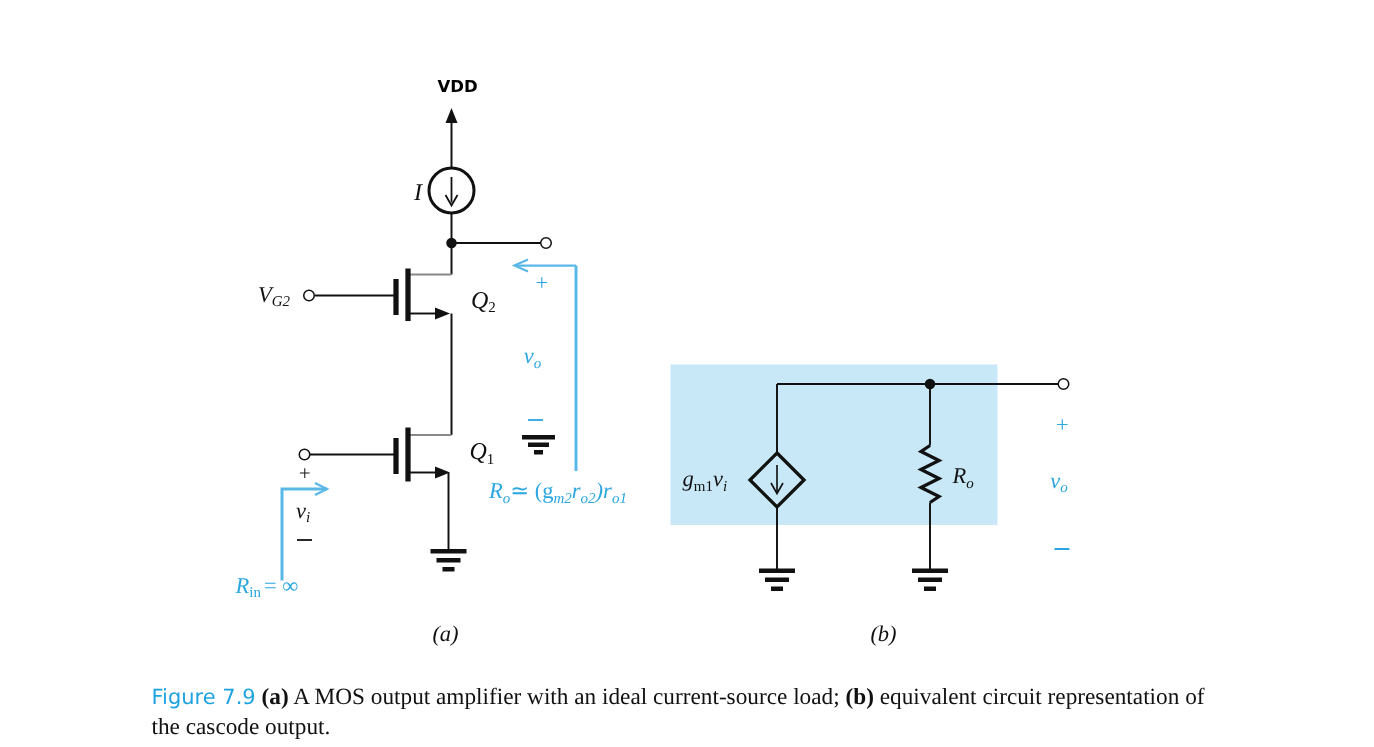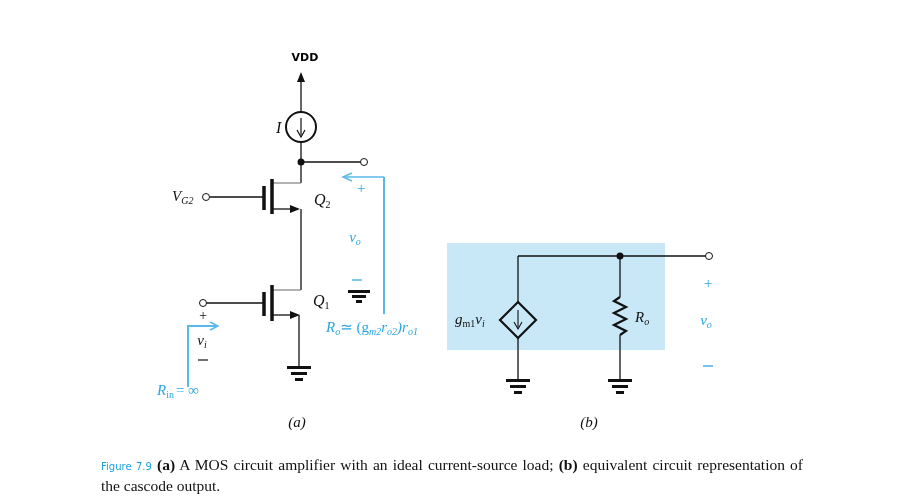--- a/index.html
+++ b/index.html
@@ -6,21 +6,21 @@
   body { width: 916px; height: 498px; position: relative; overflow: hidden; }
   #fig { position: absolute; left: 0; top: 0; }
   .lbl { font-family: "Liberation Serif", serif; font-style: italic; fill: #111; }
   .blue { fill: #2aa6e0; }
   .sans { font-family: "DejaVu Sans", sans-serif; }
   .caption {
     position: absolute; left: 101px; top: 455px; width: 702px;
     font-family: "Liberation Serif", serif; font-size: 15.5px; line-height: 19px;
     color: #111; text-align: justify; text-align-last: left;
   }
-  .fignum { font-family: "DejaVu Sans", sans-serif; color: #1fa3e0; font-size: 10px; }
+  .fignum { font-family: "DejaVu Sans", sans-serif; color: #1fa3e0; font-size: 14px; }
   .figb { font-weight: bold; }
 </style>
 </head>
 <body>
 
 <svg id="fig" width="916" height="450" viewBox="0 0 916 450">
   <defs>
     <marker id="arrBlk" markerWidth="8" markerHeight="8" refX="4" refY="4" orient="auto">
       <path d="M0,0 L8,4 L0,8 Z" fill="#111"></path>
     </marker>
@@ -125,14 +125,14 @@
     <text class="lbl blue" x="708" y="288" font-size="15" font-style="normal" text-anchor="middle">+</text>
     <text class="lbl blue" x="706" y="325" font-size="15" text-anchor="middle"><tspan>v</tspan><tspan font-size="10" dy="3">o</tspan></text>
     <line x1="703" y1="366" x2="713" y2="366" stroke="#2aa6e0" stroke-width="1.3"></line>
 
     <text class="lbl" x="589" y="427" font-size="15" font-style="normal" text-anchor="middle">(b)</text>
   </g>
 </svg>
 
 <div class="caption">
   <span class="fignum">Figure 7.9</span>
-  <span class="figb">(a)</span><span> A MOS circuit amplifier with an ideal current-source load; </span><span class="figb">(b)</span><span> equivalent circuit representation of the cascode output.</span>
+  <span class="figb">(a)</span><span> A MOS output amplifier with an ideal current-source load; </span><span class="figb">(b)</span><span> equivalent circuit representation of the cascode output.</span>
 </div>
 
 </body></html>

